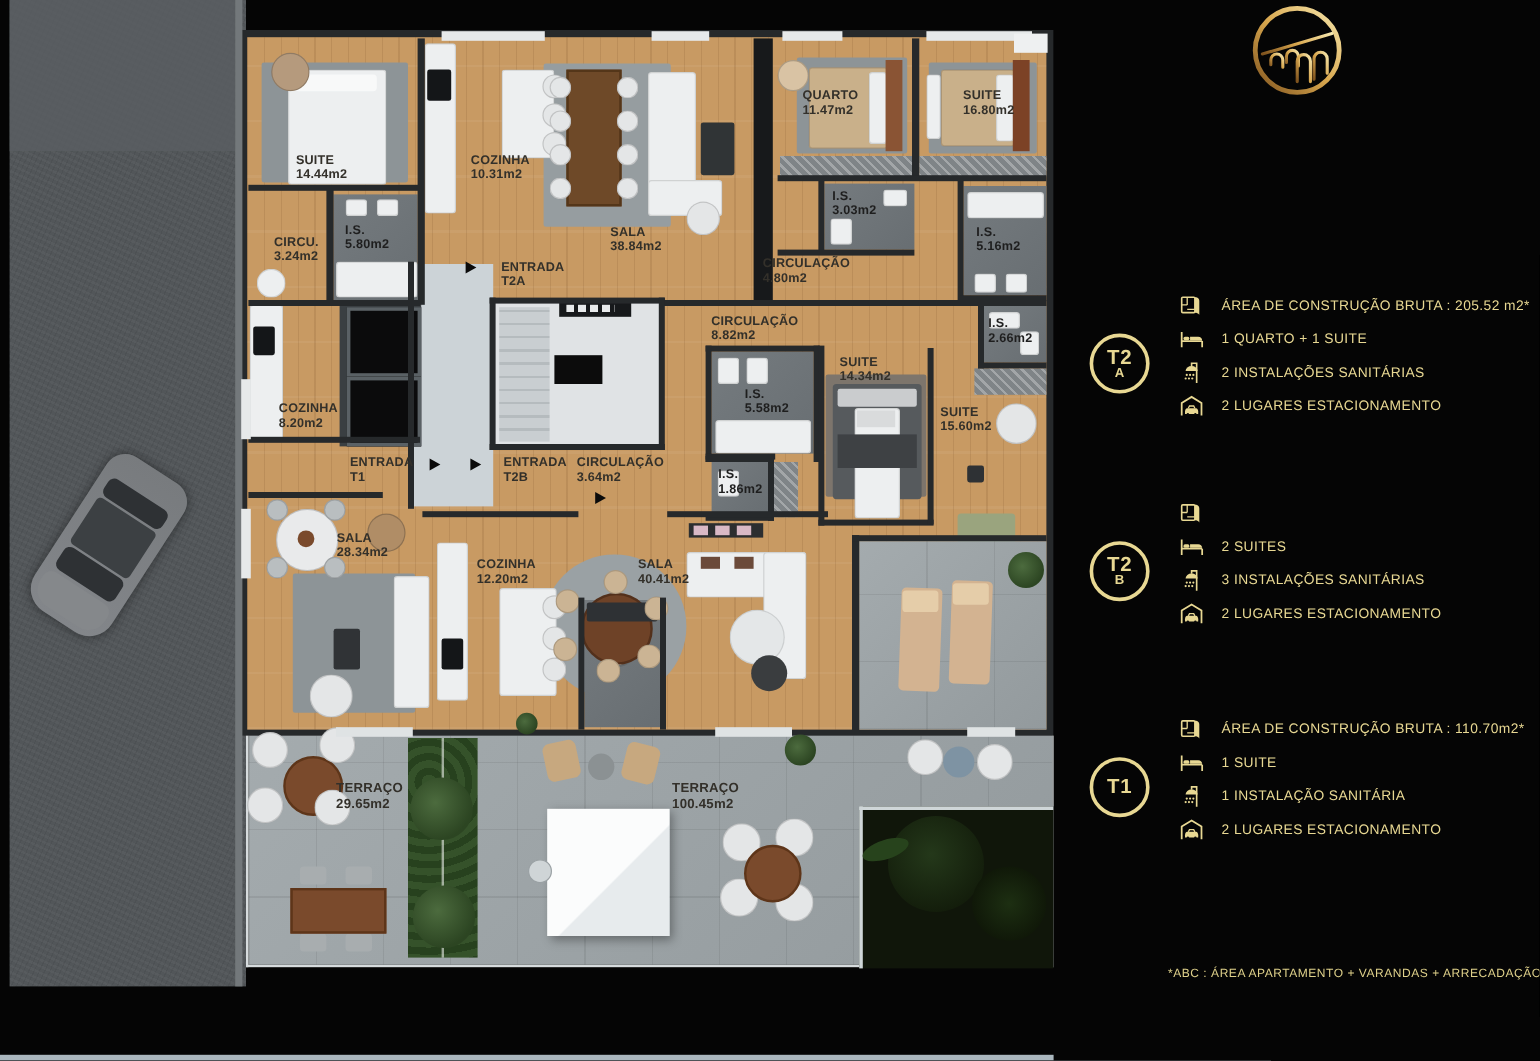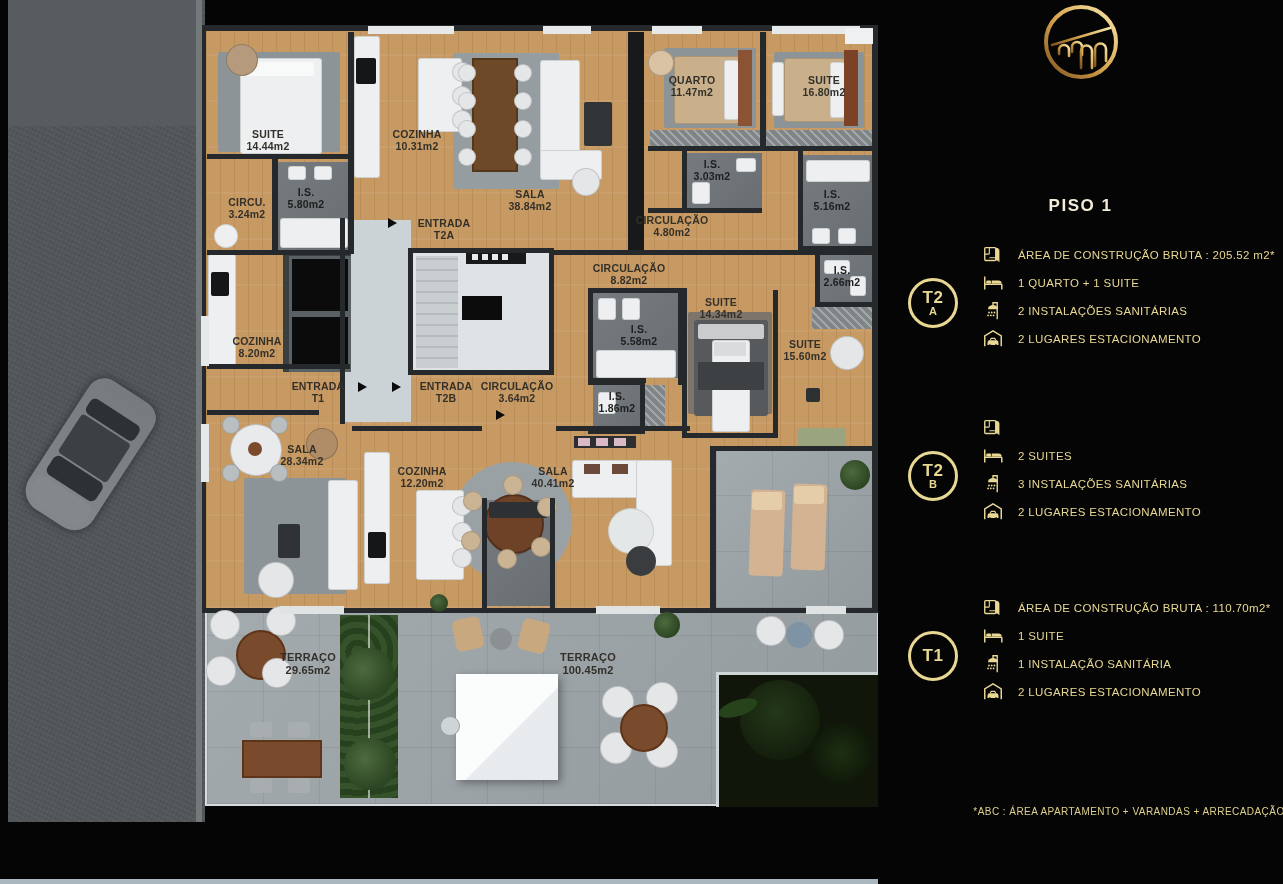--- a/index.html
+++ b/index.html
@@ -23,21 +23,21 @@
   .w{position:absolute;background:#26292b;z-index:20;}
   .hatch{background:repeating-linear-gradient(45deg, rgba(255,255,255,.28) 0 2px, rgba(0,0,0,0) 2px 6px),#7f8487;}
   .white{position:absolute;background:#edeff0;border:1px solid rgba(0,0,0,.12);border-radius:3px;z-index:8;}
   .dark{position:absolute;background:#2e3134;border-radius:2px;z-index:9;}
   .tanit{position:absolute;background:#c9b08a;border:1px solid rgba(0,0,0,.15);z-index:8;}
   .rug{position:absolute;background:#8d9497;border-radius:2px;z-index:4;}
   .circ{border-radius:50%;}
   .chair{position:absolute;background:#e4e6e7;border:1px solid rgba(0,0,0,.15);border-radius:50%;z-index:9;}
   .plant{position:absolute;border-radius:50%;background:radial-gradient(circle at 40% 40%,#4c6b3e,#2c4522 70%);z-index:10;}
   
-  .rl{position:absolute;transform:translate(-50%,-50%);text-align:center;z-index:30;
+  .rl{position:absolute;transform:translate(-50%,-50%);text-align:left;z-index:30;
       font:700 10.5px/1.18 "Liberation Sans",sans-serif;color:#33302a;letter-spacing:.2px;white-space:nowrap;}
   .arrow{position:absolute;width:0;height:0;border-top:5px solid transparent;border-bottom:5px solid transparent;
          border-left:9px solid #0b0b0b;z-index:31;}
   
   .panel{position:absolute;left:878px;top:0;width:405px;height:884px;background:#050505;z-index:40;}
   .brand{position:absolute;top:84px;left:0;width:100%;text-align:center;font-weight:700;font-size:37px;
          letter-spacing:1px;background:linear-gradient(92deg,#b07f33 0%,#efd58b 20%,#fcf0bb 32%,#d2a049 55%,#8f6325 74%,#caa14e 92%);
          -webkit-background-clip:text;background-clip:text;color:transparent;}
   .brandsub{position:absolute;top:133px;left:0;width:100%;text-align:center;font-size:11px;letter-spacing:7px;
             color:#8a7339;font-weight:400;text-indent:7px;}
@@ -461,21 +461,20 @@
         <g fill="none" stroke="url(#gg)" stroke-width="2.6" stroke-linecap="round">
           <path d="M11 43 L69 26"></path>
           <path d="M18 52 v-4 a5 5 0 0 1 10 0 v6"></path>
           <path d="M31 50 v-5 a5 5 0 0 1 10 0 v8"></path>
           <path d="M40 66 v-17 a5.5 5.5 0 0 1 11 0 v17"></path>
           <path d="M54 64 v-17 a5.5 5.5 0 0 1 11 0 v12"></path>
         </g>
       </svg>
     </div>
 
-    <div class="floor-title">PISO 1</div>
 
     <div class="unit" style="top:244px;">
       <div class="badge">
         <div class="bt">T2</div>
         <div class="bb">A</div>
       </div>
       <svg class="spec-icon" style="top:0;">
           <use href="#i-plan"></use>
         </svg>
       <div class="spec" style="top:0;">ÁREA DE CONSTRUÇÃO BRUTA :  205.52 m2*</div>

